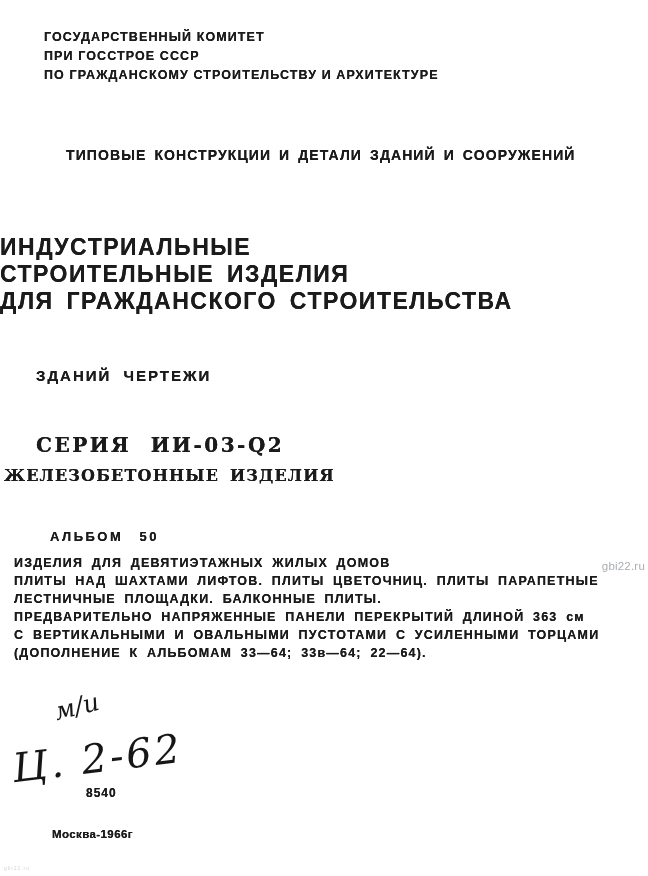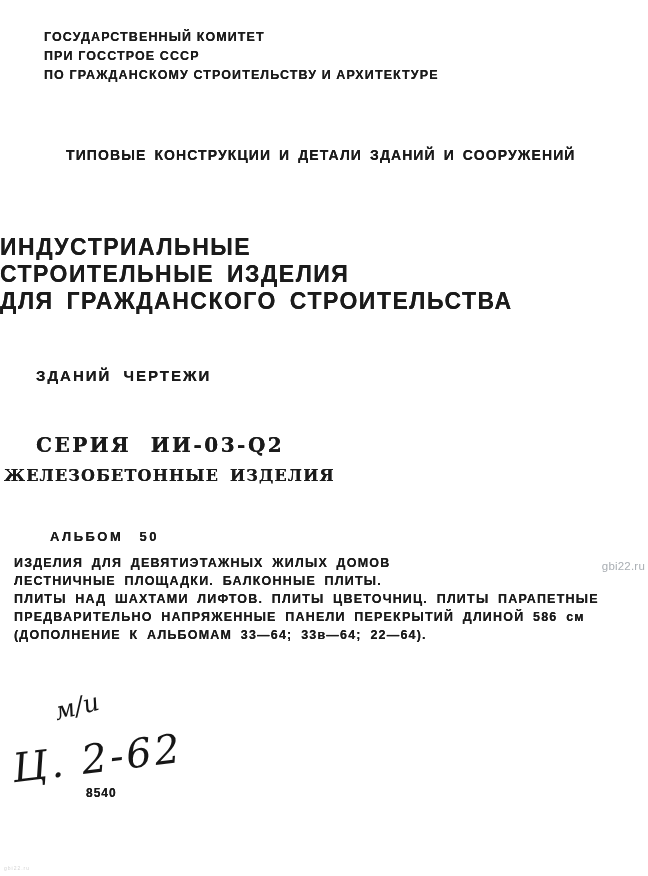--- a/index.html
+++ b/index.html
@@ -116,30 +116,32 @@
   <div class="abs ctr ink doc-type">ЗДАНИЙ ЧЕРТЕЖИ</div>
 
   <div class="abs ctr ink series">СЕРИЯ ИИ-03-Q2</div>
 
   <div class="abs ctr ink products">ЖЕЛЕЗОБЕТОННЫЕ ИЗДЕЛИЯ</div>
 
   <div class="abs ctr ink album">АЛЬБОМ 50</div>
 
   <div class="abs ctr ink description">
     <div>ИЗДЕЛИЯ ДЛЯ ДЕВЯТИЭТАЖНЫХ ЖИЛЫХ ДОМОВ</div>
+    <div>ПЛИТЫ НАД ШАХТАМИ ЛИФТОВ. ПЛИТЫ ЦВЕТОЧНИЦ. ПЛИТЫ ПАРАПЕТНЫЕ</div>
     <div>ЛЕСТНИЧНЫЕ ПЛОЩАДКИ. БАЛКОННЫЕ ПЛИТЫ.</div>
-    <div>ПЛИТЫ НАД ШАХТАМИ ЛИФТОВ. ПЛИТЫ ЦВЕТОЧНИЦ. ПЛИТЫ ПАРАПЕТНЫЕ</div>
-    <div>ПРЕДВАРИТЕЛЬНО НАПРЯЖЕННЫЕ ПАНЕЛИ ПЕРЕКРЫТИЙ ДЛИНОЙ 586 см</div>
+    <div>ПРЕДВАРИТЕЛЬНО НАПРЯЖЕННЫЕ ПАНЕЛИ ПЕРЕКРЫТИЙ ДЛИНОЙ 363 см</div>
+    <div>С ВЕРТИКАЛЬНЫМИ И ОВАЛЬНЫМИ ПУСТОТАМИ С УСИЛЕННЫМИ ТОРЦАМИ</div>
     <div>(ДОПОЛНЕНИЕ К АЛЬБОМАМ 33—64; 33в—64; 22—64).</div>
   </div>
 
   <div class="abs site-watermark">gbi22.ru</div>
 
   <div class="abs hand hand-top">м/и</div>
 
   <div class="abs hand hand-main">Ц. 2-62</div>
 
   <div class="abs ink order-number">8540</div>
 
+  <div class="abs ctr ink imprint">Москва-1966г</div>
 
   <div class="abs corner-mark">gbi22.ru</div>
 
 </div>
 
 </body></html>

